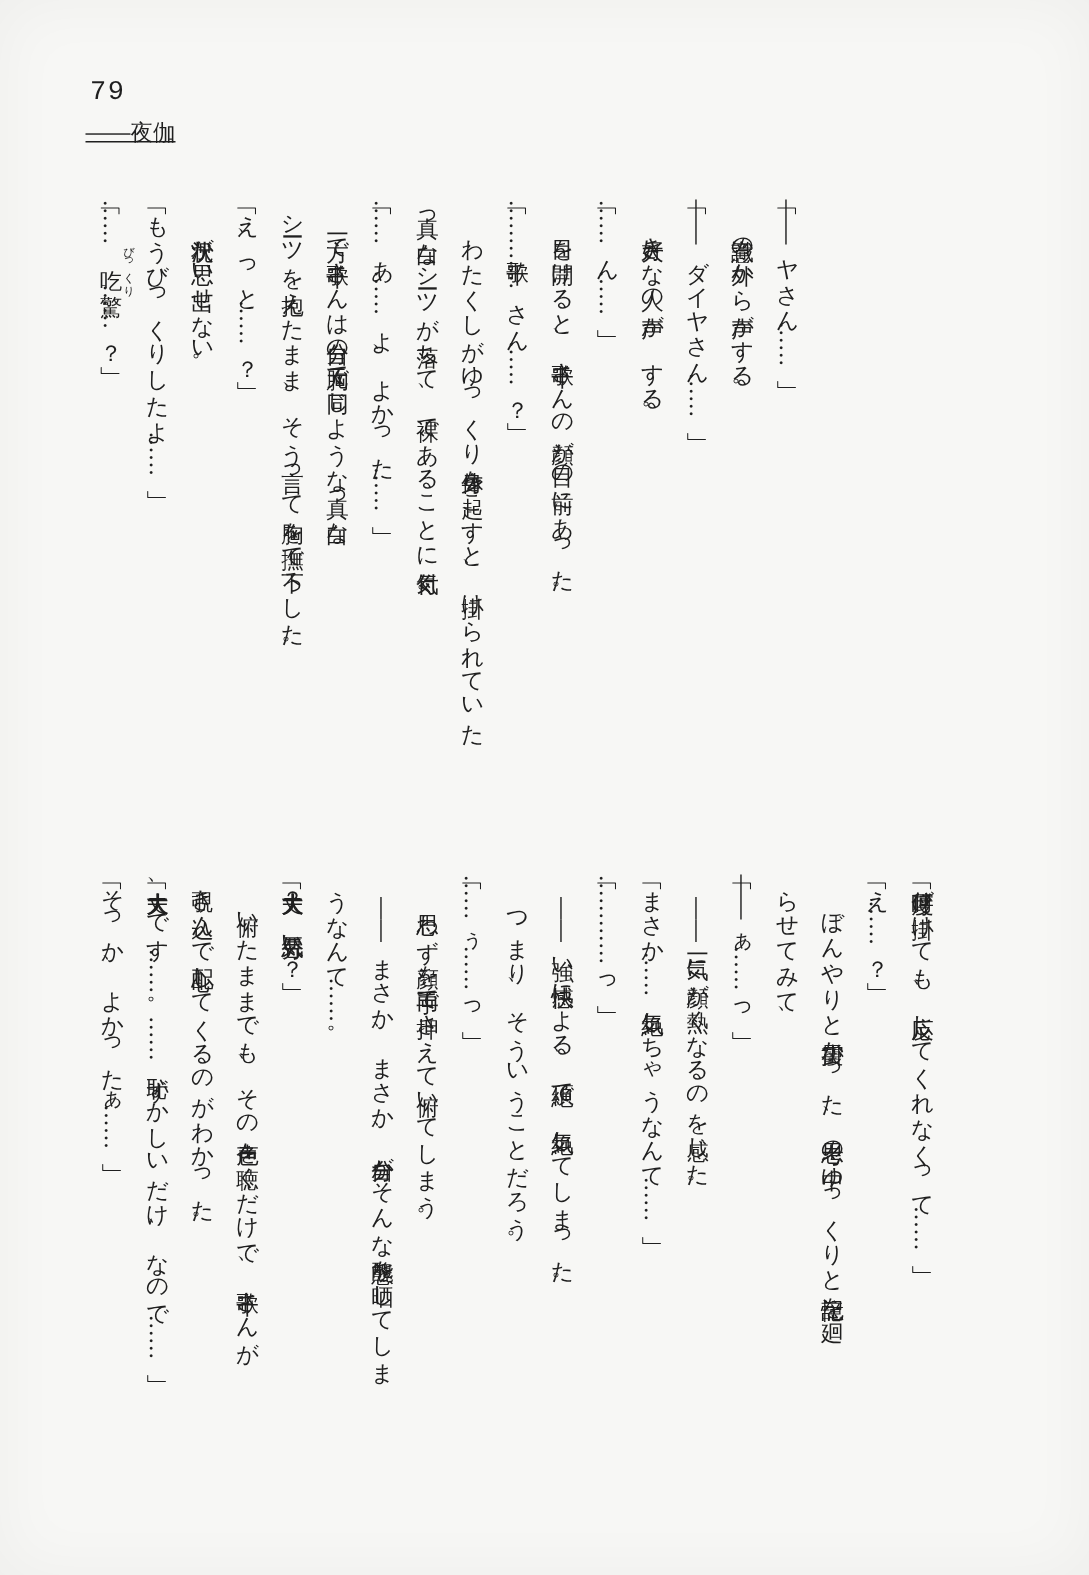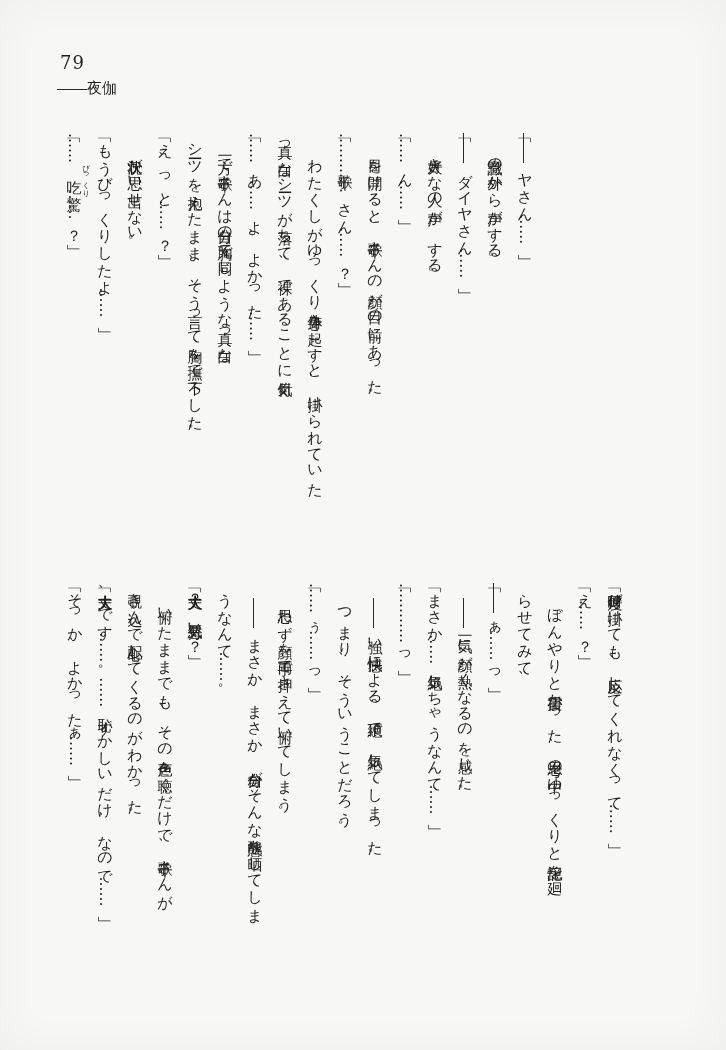--- a/index.html
+++ b/index.html
@@ -30,26 +30,28 @@
     inset: 0;
     pointer-events: none;
     box-shadow: inset 0 0 45px rgba(0,0,0,0.04);
   }
   .page-number {
     position: absolute;
     left: 60px;
     top: 52px;
     font-size: 18px;
     letter-spacing: 1px;
+    font-family: Liberation Mono, monospace;
   }
   .running-head {
     position: absolute;
     left: 57px;
     top: 79px;
     font-size: 15px;
+    text-decoration: underline;
   }
   .band {
     position: absolute;
     writing-mode: vertical-rl;
     text-orientation: mixed;
     font-size: 15px;
     letter-spacing: 0;
     line-height: 30px;
   }
   .band p {

